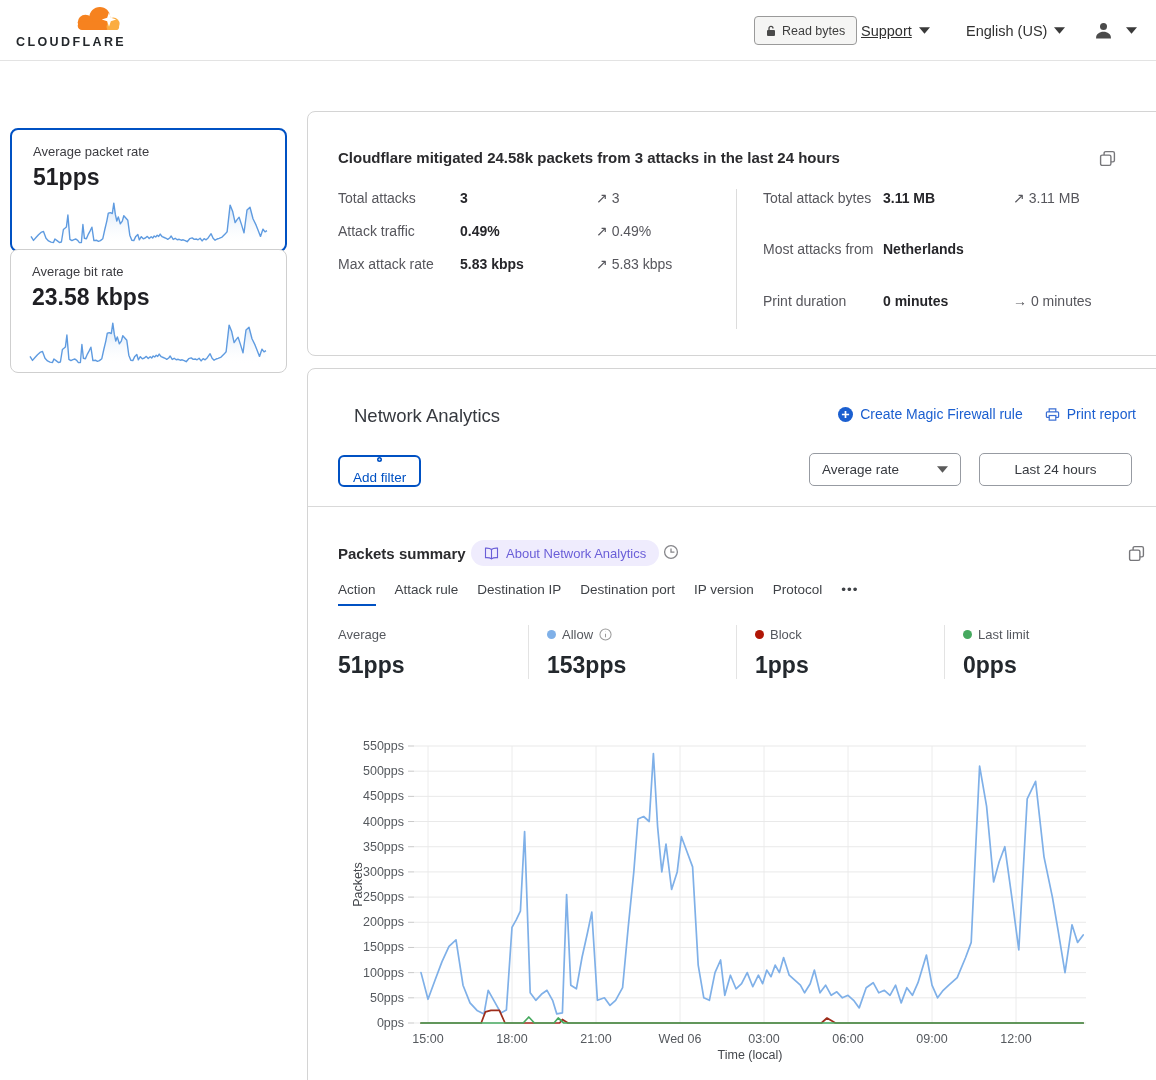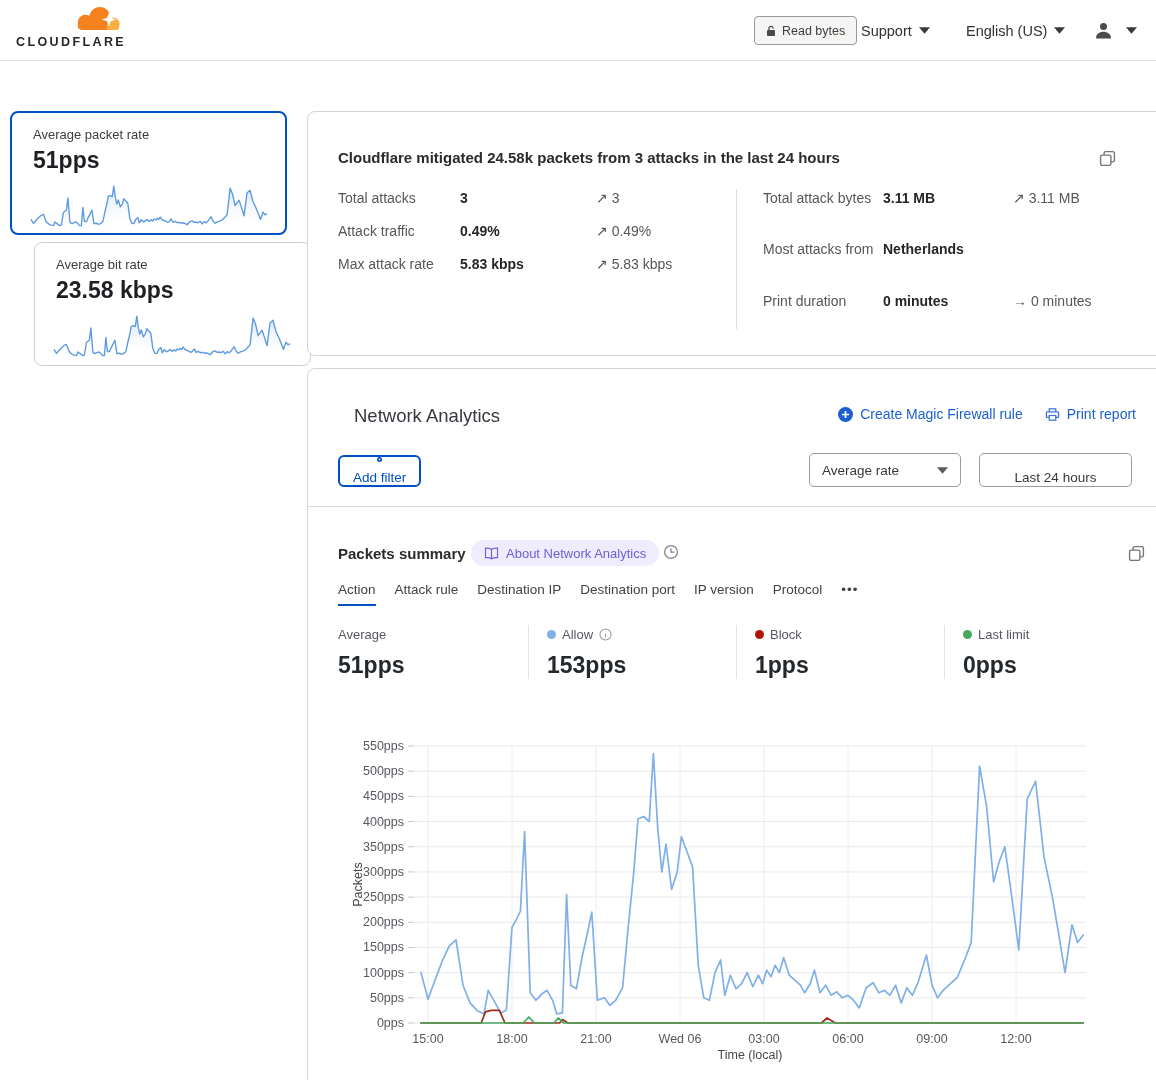--- a/index.html
+++ b/index.html
@@ -7,34 +7,34 @@
   #page { position: relative; width: 1156px; height: 1080px; background: #fff; overflow: hidden; color: #313131; }
 
   
   .header { position: absolute; top: 0; left: 0; width: 1156px; height: 61px; border-bottom: 1px solid #e3e3e3; background: #fff; }
   .logo { position: absolute; left: 16px; top: 5px; width: 110px; cursor: pointer; }
   .logo svg { display: block; margin-left: 54px; }
   .logo-text { font-size: 12.5px; font-weight: 700; letter-spacing: 2.4px; color: #24282c; margin-top: 1px; }
   .readonly-badge { position: absolute; left: 754px; top: 16px; height: 29px; display: flex; align-items: center; gap: 6px;
       padding: 0 11px; background: #f5f5f4; border: 1px solid #9a9a9a; border-radius: 4px; font-size: 12.5px; color: #3d3d3d; }
   .hdr-menu { position: absolute; top: 0; height: 61px; display: flex; align-items: center; gap: 7px; font-size: 14.5px; color: #313131; cursor: pointer; }
-  .hdr-support { left: 861px; }
+  .hdr-support { left: 861px; text-decoration: underline; }
   .hdr-lang { left: 966px; }
   .hdr-user { left: 1093px; gap: 12px; }
   .caret { width: 11px; height: 7px; }
   .caret path { fill: #3a3a3a; }
 
   
   .metric-card { position: absolute; left: 10px; width: 277px; height: 124px; background: #fff; border: 1px solid #cfcfcf; border-radius: 8px; cursor: pointer; }
   .metric-card.selected { border: 2px solid #0051c3; }
   .metric-card .m-label { position: absolute; left: 21px; top: 14px; font-size: 13px; color: #3c3c41; }
   .metric-card .m-value { position: absolute; left: 21px; top: 34px; font-size: 23px; font-weight: 600; color: #1f1f23; }
   .metric-card svg.spark { position: absolute; left: 17px; top: 68px; }
-  #card-packet { top: 111px; padding-left: 22px; }
-  #card-bit { top: 242px; margin-left: 24px; }
+  #card-packet { top: 128px; padding-left: 22px; }
+  #card-bit { top: 249px; }
 
   
   .summary-card { position: absolute; left: 307px; top: 111px; width: 882px; height: 245px; border: 1px solid #d4d4d4; border-radius: 8px; background: #fff; }
   .summary-title { position: absolute; left: 30px; top: 37px; font-size: 15px; font-weight: 700; color: #2b2b2e; width: 700px; }
   .copy-icon { position: absolute; cursor: pointer; }
   .sum-copy { right: 72px; top: 38px; }
   .stat-grid { position: absolute; display: grid; column-gap: 0; row-gap: 14px; font-size: 14px; line-height: 1.35; align-items: start; }
   .stat-grid .lbl { color: #56565c; }
   .stat-grid .val { font-weight: 700; color: #26262a; }
   .stat-grid .trend { color: #56565c; }
@@ -42,21 +42,21 @@
   .grid-right { left: 428px; top: 77px; grid-template-columns: 120px 130px auto; width: 430px; border-left: 1px solid #dcdcdc; padding-left: 26px; min-height: 140px; }
 
   
   .analytics-card { position: absolute; left: 307px; top: 368px; width: 882px; height: 760px; border: 1px solid #d4d4d4; border-radius: 8px; background: #fff; }
   .na-title { position: absolute; left: 46px; top: 36px; font-size: 18.5px; color: #36393f; }
   .na-links { position: absolute; right: 52px; top: 37px; display: flex; gap: 22px; }
   .na-link { display: flex; align-items: center; gap: 7px; color: #1b5fd0; font-size: 14px; cursor: pointer; }
   .add-filter-btn { position: absolute; left: 30px; top: 86px; height: 32px; display: flex; align-items: center; gap: 8px; padding: 0 13px;
       border: 2px solid #0051c3; border-radius: 6px; background: #fff; color: #0051c3; font-size: 13.5px; cursor: pointer; flex-direction: column; }
   .select-box { position: absolute; top: 84px; height: 33px; border: 1px solid #979ba2; border-radius: 5px; background: #fff;
-      display: flex; align-items: center; justify-content: space-between; padding: 16px 12px; font-size: 13.5px; color: #36393f; cursor: pointer; }
+      display: flex; align-items: center; justify-content: space-between; padding: 8px 12px; font-size: 13.5px; color: #36393f; cursor: pointer; }
   .select-box .caret path { fill: #5a5a5a; }
   #metric-select { left: 501px; width: 152px; }
   #time-select { left: 671px; width: 153px; flex-direction: column; }
   .na-divider { position: absolute; left: 0; right: 0; top: 137px; border-top: 1px solid #d9d9d9; }
 
   .ps-title { position: absolute; left: 30px; top: 176px; font-size: 15px; font-weight: 700; color: #2b2b2e; }
   .about-badge { position: absolute; left: 163px; top: 171px; height: 26px; display: flex; align-items: center; gap: 7px; padding: 0 13px;
       background: #efecfd; border-radius: 13px; color: #6a5ed8; font-size: 13px; cursor: pointer; }
   .clock-btn { position: absolute; left: 355px; top: 175px; cursor: pointer; }
   .ps-copy { right: 43px; top: 176px; }

